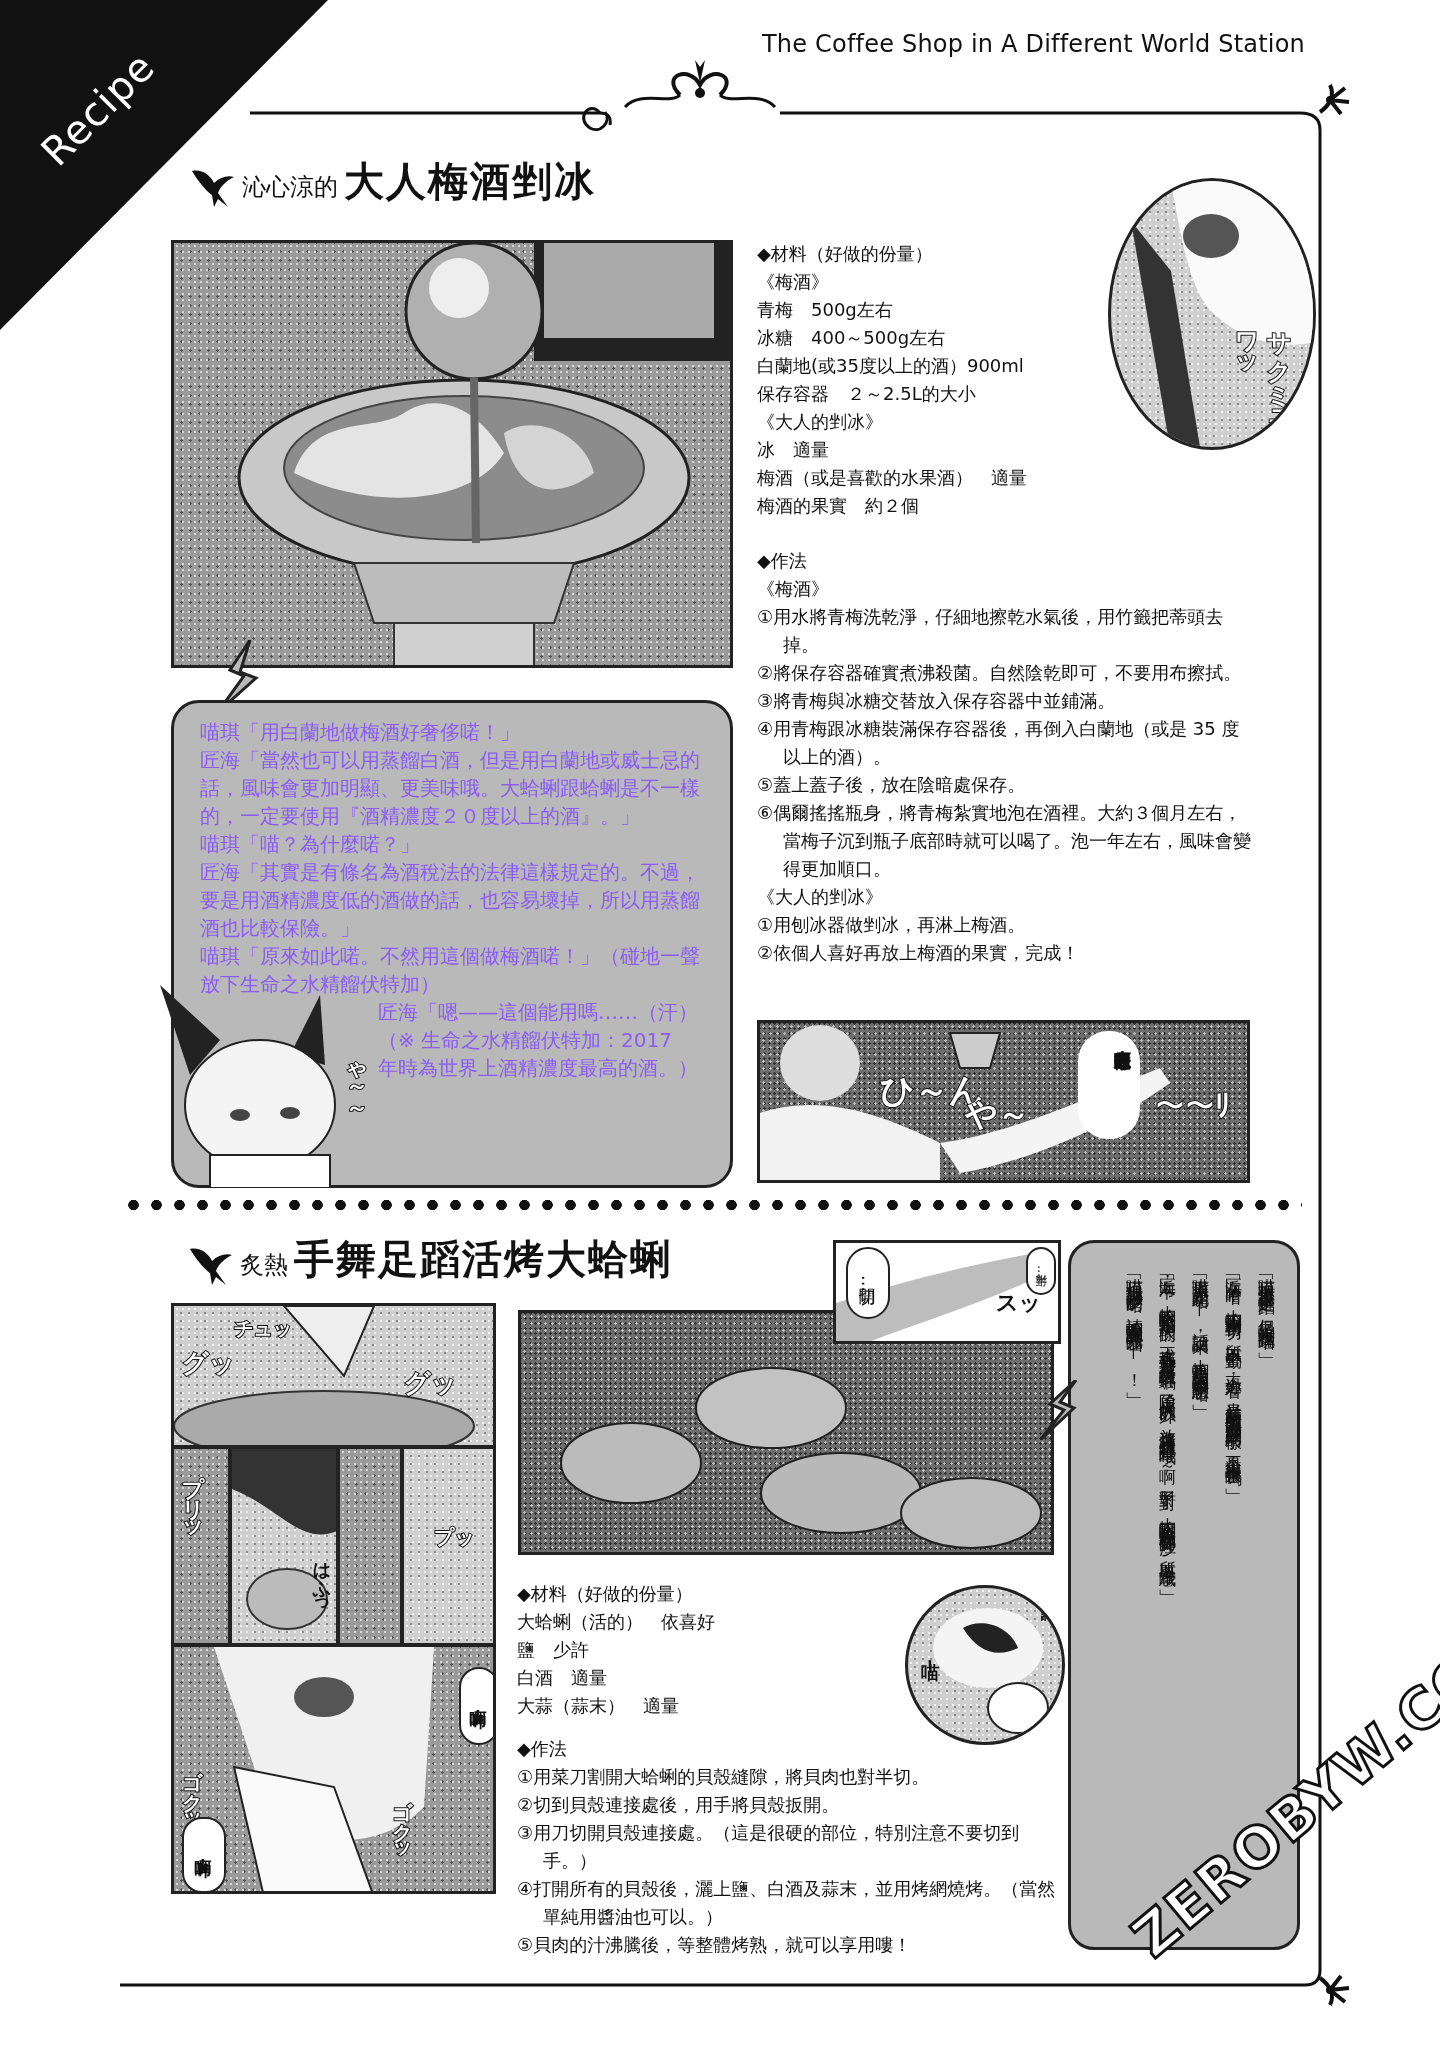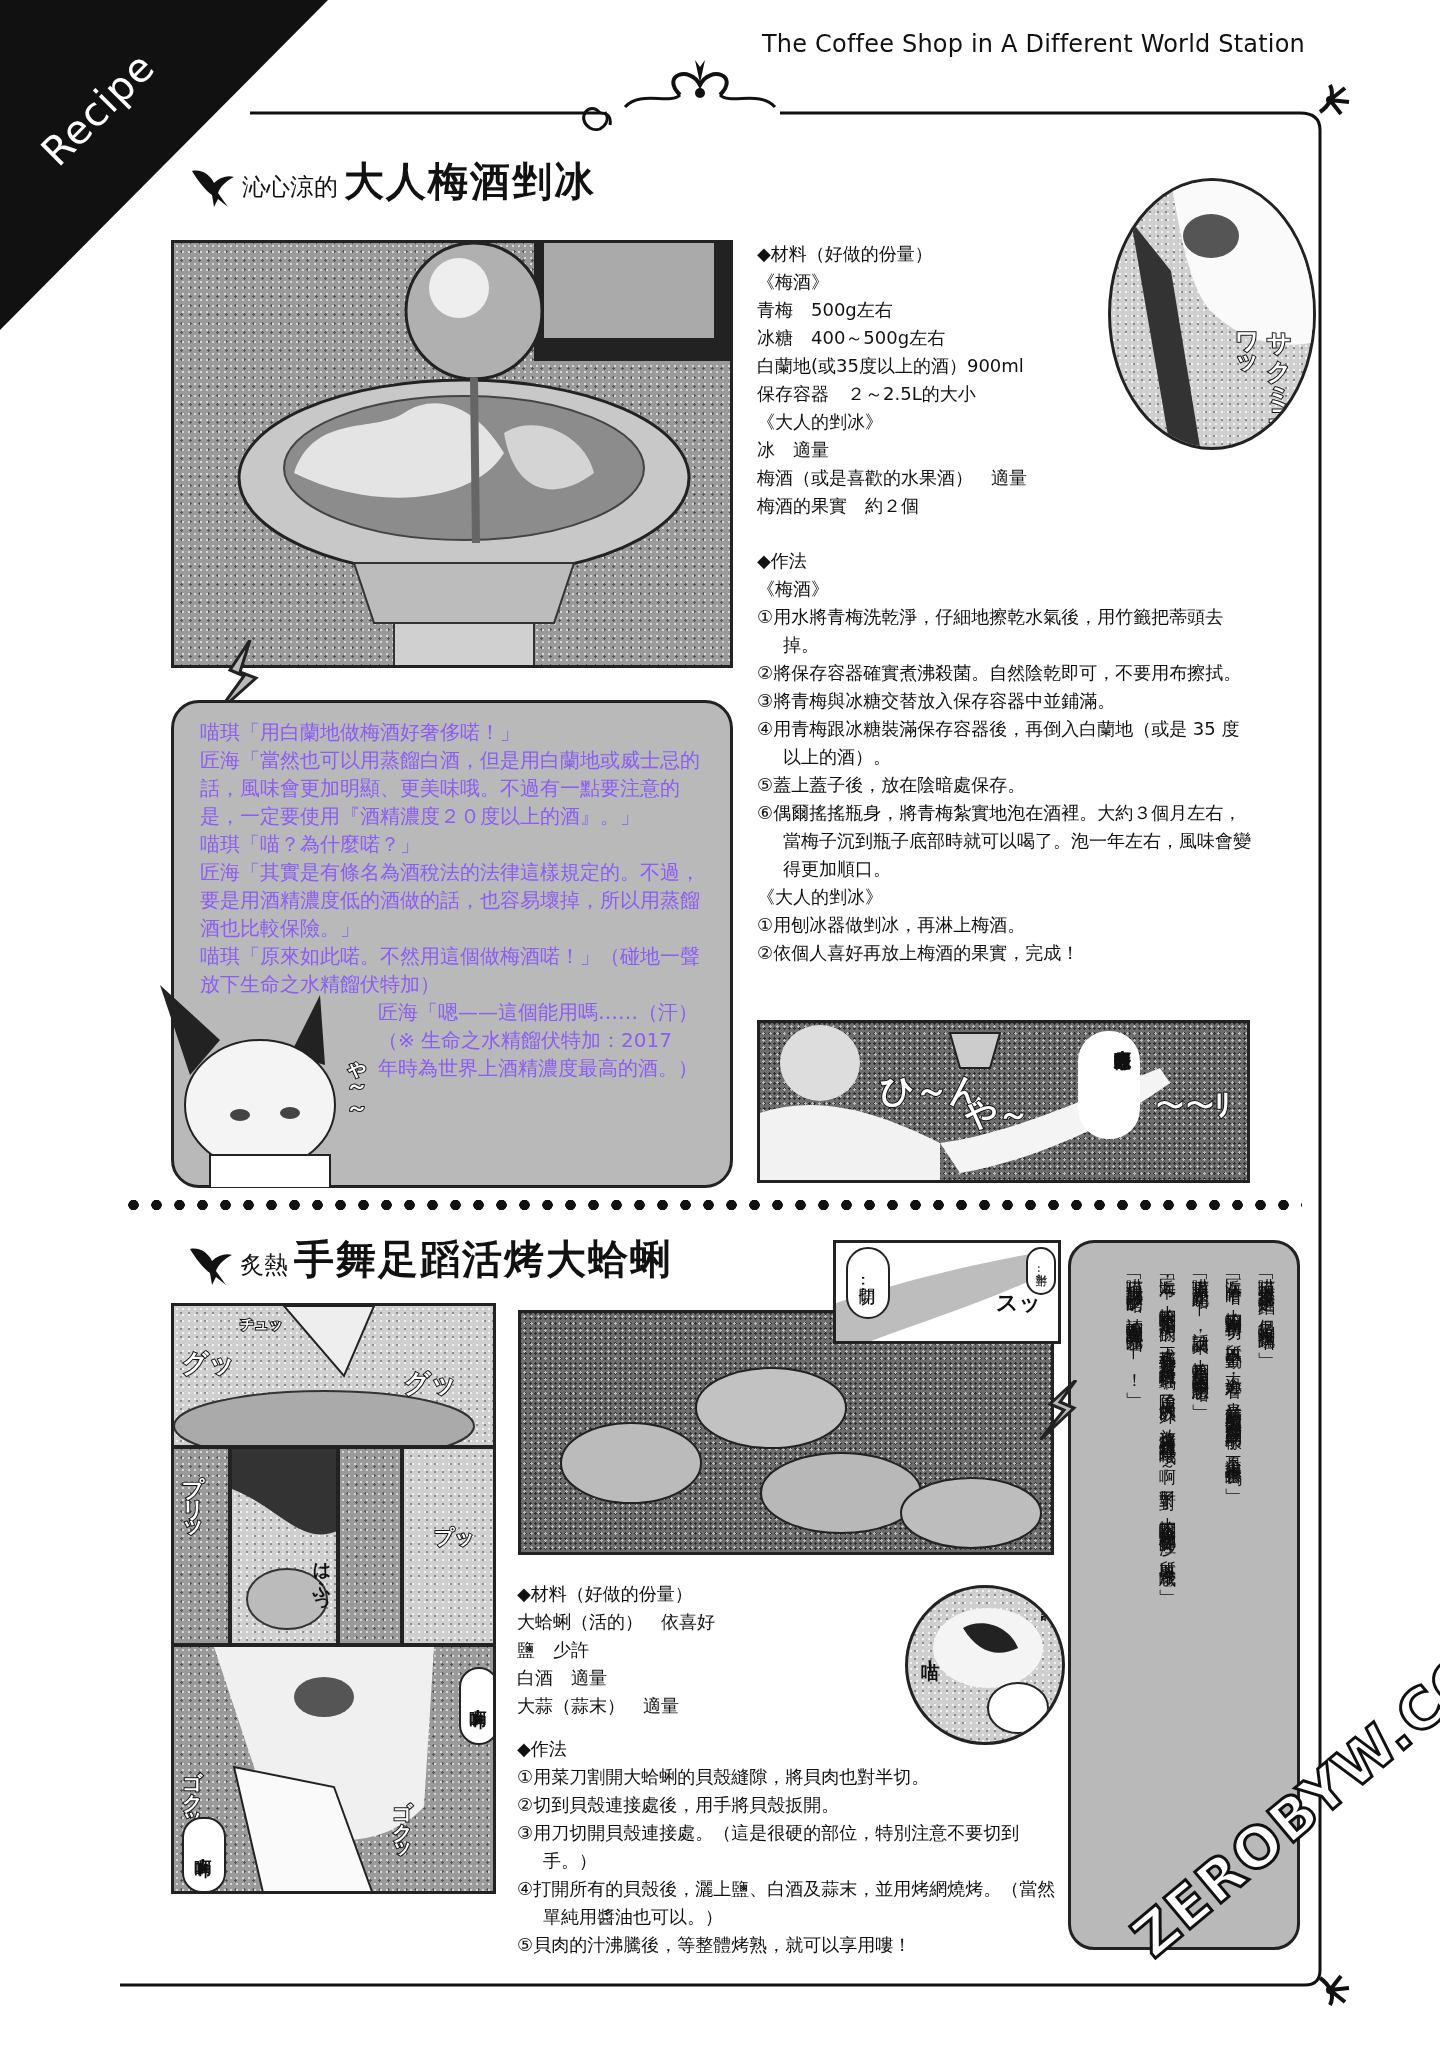--- a/index.html
+++ b/index.html
@@ -146,21 +146,21 @@
   <div class="step">①用刨冰器做剉冰，再淋上梅酒。</div>
   <div class="step">②依個人喜好再放上梅酒的果實，完成！</div>
 </div>
 
 <svg style="position:absolute; left:210px; top:640px;" width="60" height="72">
   <polygon points="40,0 20,30 34,36 8,72 46,38 30,32" fill="#b9b9b9" stroke="#222" stroke-width="3"></polygon>
 </svg>
 <div class="dialog-box" style="left:171px; top:700px; width:562px; height:488px;"></div>
 <div class="dialog-text" style="left:200px; top:718px; width:505px;">
   <div>喵琪「用白蘭地做梅酒好奢侈喏！」</div>
-  <div>匠海「當然也可以用蒸餾白酒，但是用白蘭地或威士忌的話，風味會更加明顯、更美味哦。不過有一點要注意的是，一定要使用『酒精濃度２０度以上的酒』。」</div>
+  <div>匠海「當然也可以用蒸餾白酒，但是用白蘭地或威士忌的話，風味會更加明顯、更美味哦。大蛤蜊跟蛤蜊是不一樣的，一定要使用『酒精濃度２０度以上的酒』。」</div>
   <div>喵琪「喵？為什麼喏？」</div>
   <div>匠海「其實是有條名為酒稅法的法律這樣規定的。不過，要是用酒精濃度低的酒做的話，也容易壞掉，所以用蒸餾酒也比較保險。」</div>
   <div>喵琪「原來如此喏。不然用這個做梅酒喏！」（碰地一聲放下生命之水精餾伏特加）</div>
 </div>
 <div class="dialog-text" style="left:378px; top:998px; width:320px;">
   <div>匠海「嗯——這個能用嗎……（汗）</div>
   <div>（※ 生命之水精餾伏特加：2017 年時為世界上酒精濃度最高的酒。）</div>
 </div>
 
 <svg style="position:absolute; left:160px; top:985px;" width="240" height="203">
@@ -194,21 +194,21 @@
   </svg>
   <span class="prefix">炙熱</span>
   <span class="main">手舞足蹈活烤大蛤蜊</span>
 </div>
 
 <div class="panel screentone-light" style="left:171px; top:1303px; width:325px; height:145px;">
   <svg width="325" height="145">
     <path d="M110 0 L200 0 L170 70 Z" fill="#eee" stroke="#222" stroke-width="2"></path>
     <ellipse cx="150" cy="120" rx="150" ry="35" fill="#aaa" stroke="#333" stroke-width="2"></ellipse>
   </svg>
-  <div class="sfx" style="left:66px; top:10px; font-size:14px;">チュッ</div>
+  <div class="sfx" style="left:60px; top:10px; font-size:19px;">チュッ</div>
   <div class="sfx" style="left:8px; top:40px; font-size:26px;">グッ</div>
   <div class="sfx" style="left:230px; top:60px; font-size:26px;">グッ</div>
 </div>
 <div class="panel screentone" style="left:171px; top:1446px; width:60px; height:200px;">
   <div class="sfx" style="left:4px; top:10px; font-size:22px; writing-mode:vertical-rl;">プリッ</div>
 </div>
 <div class="panel screentone-light" style="left:229px; top:1446px; width:110px; height:200px;">
   <svg width="110" height="200">
     <path d="M0 0 L110 0 L110 80 C70 100 50 60 0 40 Z" fill="#333"></path>
     <ellipse cx="55" cy="150" rx="40" ry="30" fill="#bbb" stroke="#333" stroke-width="2"></ellipse>

